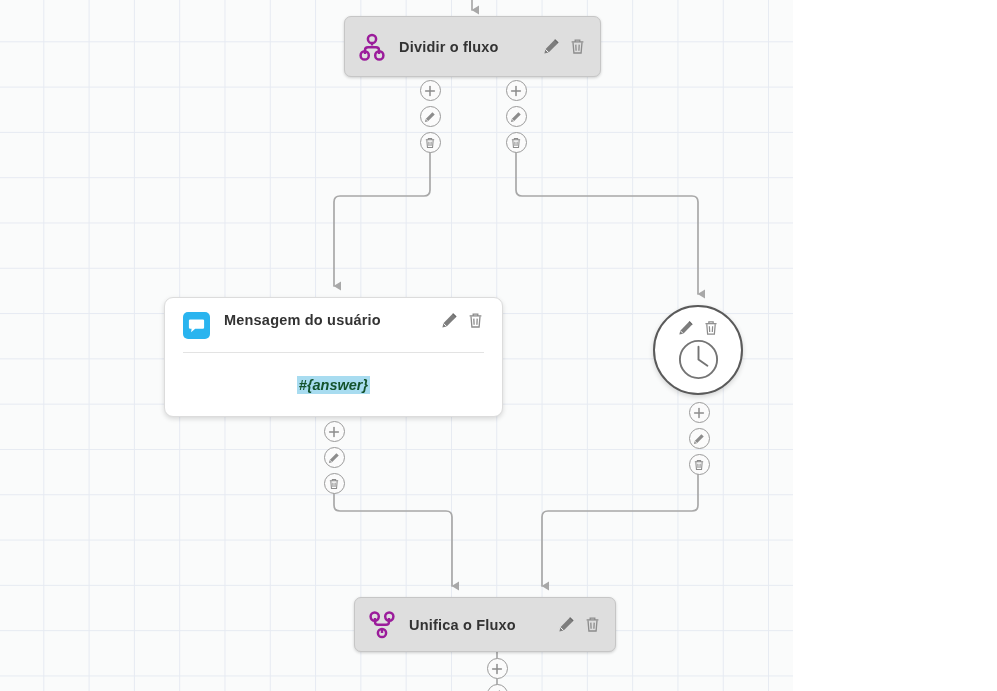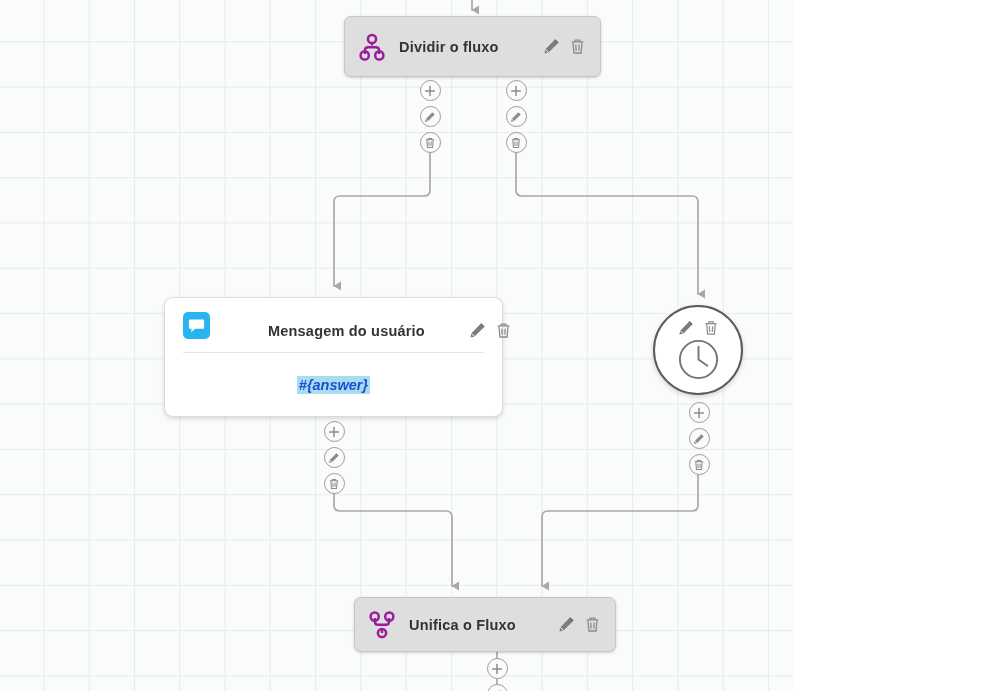--- a/index.html
+++ b/index.html
@@ -73,23 +73,22 @@
   .head-title { flex: 1 1 auto; margin-left: 14px; }
   .head-tools { flex: 0 0 auto; display: flex; align-items: center; gap: 9px; }
 
   .tool { cursor: pointer; display: block; }
 
   
   #node-message { left: 164px; top: 297px; width: 339px; height: 120px; }
 
   .msg-header {
     display: flex;
-    align-items: flex-end;
+    align-items: flex-start;
     padding: 14px 18px 0 18px;
-    gap: 44px;
   }
 
   .msg-chat-icon {
     width: 27px; height: 27px;
     border-radius: 5px;
     background: #2ab4ef;
     display: flex;
     align-items: center;
     justify-content: center;
     flex: 0 0 auto;
@@ -105,21 +104,21 @@
     flex: 1 1 auto;
     display: flex;
     align-items: center;
     justify-content: center;
   }
 
   .msg-var {
     font-style: italic;
     font-size: 14.5px;
     font-weight: 600;
-    color: #1d4ed8;
+    color: #14532d;
     background: #a8dcf0;
     padding: 1px 2px;
     white-space: nowrap;
   }
 
   
   #node-clock {
     left: 653px; top: 305px;
     width: 90px; height: 90px;
     border-radius: 50%;

